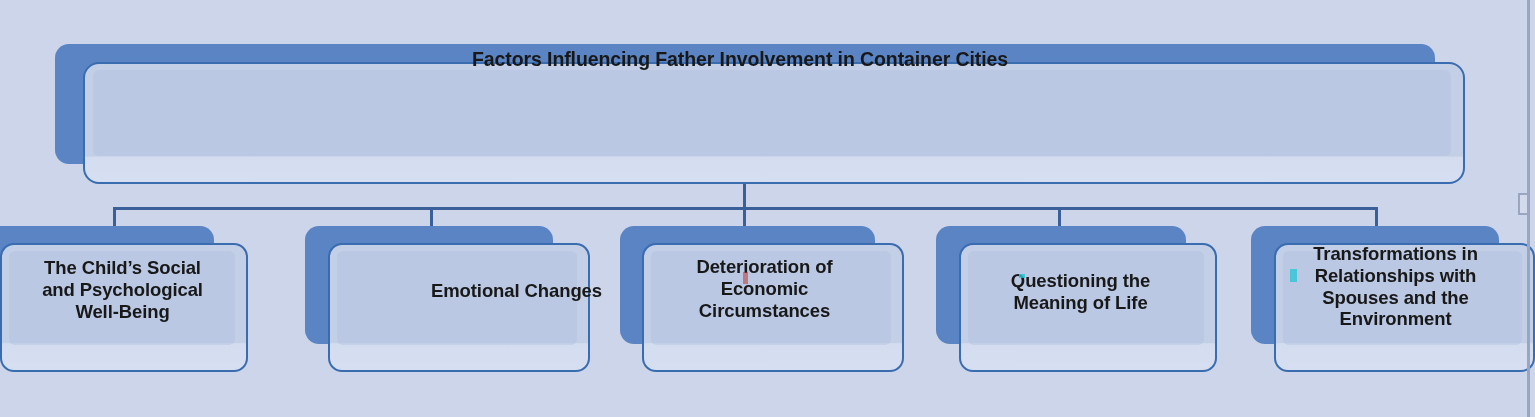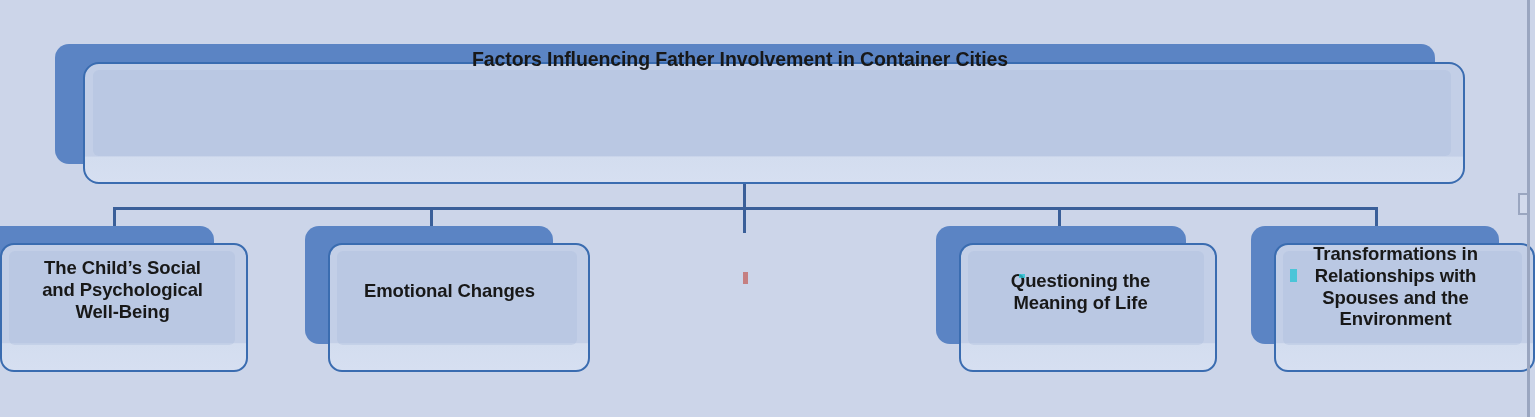--- a/index.html
+++ b/index.html
@@ -86,21 +86,21 @@
   
   #leaf-1 { left: -30px; }
   #leaf-1 .node-back  { left: 10px; width: 234px; }
   #leaf-1 .node-front { left: 30px; width: 248px; }
   #leaf-1 .node-label { top: 42px; }
 
   #leaf-2 { left: 297px; }
   #leaf-2 .node-back  { left: 8px;  width: 248px; }
   #leaf-2 .node-front { left: 31px; width: 262px; }
   #leaf-2 .node-inner { left: 7px;  width: 240px; }
-  #leaf-2 .node-label { top: 65px; }
+  #leaf-2 .node-label { top: 65px; text-align: right; }
 
   #leaf-3 { left: 612px; }
   #leaf-3 .node-back  { left: 8px;  width: 255px; }
   #leaf-3 .node-front { left: 30px; width: 262px; }
   #leaf-3 .node-inner { left: 7px;  width: 240px; }
   #leaf-3 .node-label { top: 41px; }
 
   #leaf-4 { left: 928px; text-decoration: underline; }
   #leaf-4 .node-back  { left: 8px;  width: 250px; }
   #leaf-4 .node-front { left: 31px; width: 258px; }
@@ -176,20 +176,29 @@
   </div>
 
   <div class="node leaf" id="leaf-2">
     <div class="node-back"></div>
     <div class="node-front">
       <div class="node-inner"></div>
     </div>
     <div class="node-label">Emotional Changes</div>
   </div>
 
+  <div class="node leaf" id="leaf-3">
+    <div class="node-back"></div>
+    <div class="node-front">
+      <div class="node-inner"></div>
+    </div>
+    <div class="node-label">Deterioration of
+Economic
+Circumstances</div>
+  </div>
 
   <div class="node leaf" id="leaf-4">
     <div class="node-back"></div>
     <div class="node-front">
       <div class="node-inner"></div>
     </div>
     <div class="node-label">Questioning the
 Meaning of Life</div>
   </div>
 

